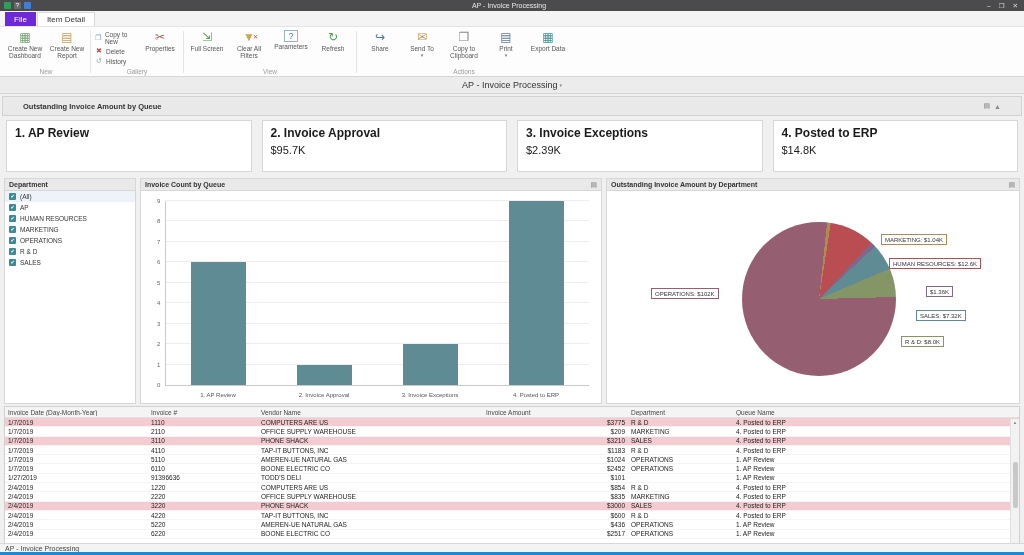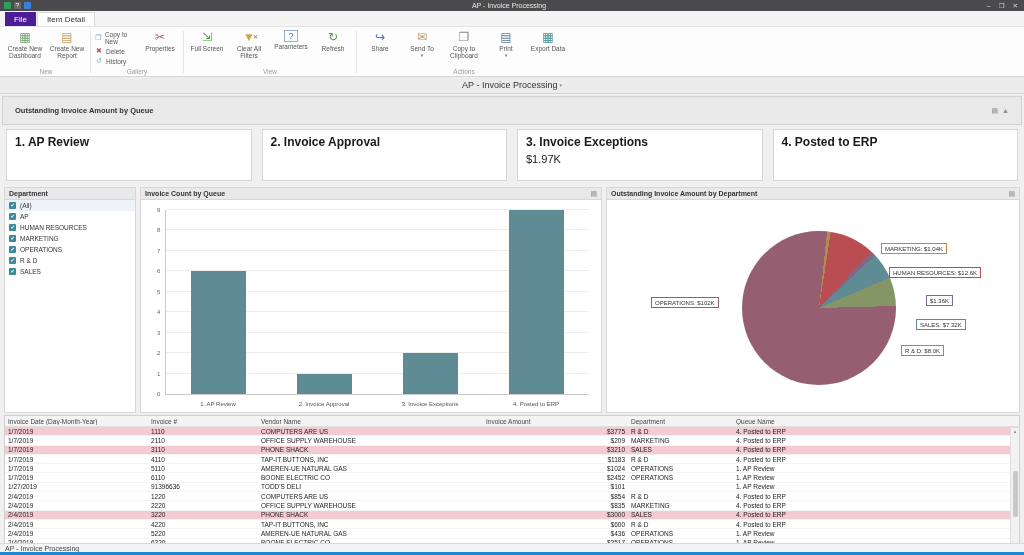--- a/index.html
+++ b/index.html
@@ -13,21 +13,21 @@
   .tbsq{width:7px;height:7px;display:inline-block;border-radius:1px;font-size:6px;line-height:7px;text-align:center;color:#fff;}
   .tbsq.green{background:#2e9e5b;}
   .tbsq.dark{background:#6a6a6c;}
   .tbsq.blue{background:#3d7edb;}
   .tb-title{flex:1;text-align:center;color:#e8e8e8;}
   .tb-controls{display:flex;gap:8px;align-items:center;color:#dcdcdc;font-size:6.5px;padding-right:2px;}
 
   
   .tabrow{height:16px;background:#f4f4f4;display:flex;align-items:flex-end;padding-left:5px;border-bottom:1px solid #e4e4e4;}
   .tab{font-size:8px;padding:0 9px;height:14px;display:flex;align-items:center;}
-  .tab-file{background:#4c1d95;color:#fff;}
+  .tab-file{background:#6d28d9;color:#fff;}
   .tab-iv{background:#fff;border:1px solid #d9d9d9;border-bottom:none;color:#333;margin-left:1px;}
 
   
   .ribbon{height:50px;background:#fdfdfd;border-bottom:1px solid #d6d6d6;display:flex;align-items:stretch;padding:1px 2px 0 4px;}
   .rgroup{display:flex;flex-direction:column;}
   .rgroup-body{flex:1;display:flex;align-items:stretch;}
   .rgroup-label{font-size:6.5px;color:#9b9b9b;text-align:center;height:9px;line-height:9px;}
   .rsep{width:1px;background:#e5e5e5;margin:3px 2px;}
   .bigbtn{width:42px;display:flex;flex-direction:column;align-items:center;padding-top:2px;gap:1px;font-size:6.5px;color:#555;text-align:center;line-height:1.15;cursor:default;}
   .bigbtn .ic{font-size:12px;height:14px;line-height:14px;}
@@ -56,21 +56,21 @@
   [data-icon="copy-to-clipboard-icon"]{color:#8a8a8a;}
   [data-icon="print-icon"]{color:#5a7a9a;}
   [data-icon="export-data-icon"]{color:#3f8f8f;}
 
   
   .dash-title{height:17px;background:#ececec;border-bottom:1px solid #d6d6d6;display:flex;align-items:center;justify-content:center;font-size:9px;color:#333;gap:2px;}
   .dash-title sup{font-size:5px;color:#888;}
 
   
   .dashboard{padding:2px 0 0;}
-  .sec-hdr{height:29px;margin:0 2px;background:#e9e9e9;border:1px solid #d2d2d2;display:flex;align-items:center;font-size:7.5px;font-weight:bold;color:#333;padding:0 12px;}
+  .sec-hdr{height:20px;margin:0 2px;background:#e9e9e9;border:1px solid #d2d2d2;display:flex;align-items:center;font-size:7.5px;font-weight:bold;color:#333;padding:0 20px;}
   .sec-hdr .spacer{flex:1;}
   .hicon{color:#8a8a8a;font-size:7px;margin-left:4px;font-weight:normal;}
 
   .cards{height:62px;display:flex;gap:10px;padding:4px 6px 6px;}
   .card{flex:1;background:#fff;border:1px solid #d7d7d7;padding:5px 8px;}
   .card-title{font-size:12px;font-weight:bold;color:#1a1a1a;}
   .card-value{font-size:11px;color:#1a1a1a;margin-top:4px;}
 
   .mid{height:226px;display:flex;gap:4px;padding:0 4px;}
   .panel{background:#fff;border:1px solid #d7d7d7;}
@@ -249,27 +249,29 @@
       <span class="hicon" data-icon="export-to-icon">▤</span>
       <span class="hicon" data-icon="scroll-up-icon">▲</span>
     </div>
 
     <div class="cards">
       <div class="card">
         <div class="card-title">1. AP Review</div>
       </div>
       <div class="card">
         <div class="card-title">2. Invoice Approval</div>
+        <div class="card-value">$95.7K</div>
       </div>
       <div class="card">
         <div class="card-title">3. Invoice Exceptions</div>
-        <div class="card-value">$1.97K</div>
+        <div class="card-value">$2.39K</div>
       </div>
       <div class="card">
         <div class="card-title">4. Posted to ERP</div>
+        <div class="card-value">$14.8K</div>
       </div>
     </div>
 
     <div class="mid">
 
       <div class="panel filter-panel">
         <div class="panel-hdr">
           <span>Department</span>
           <span class="spacer"></span>
         </div>

